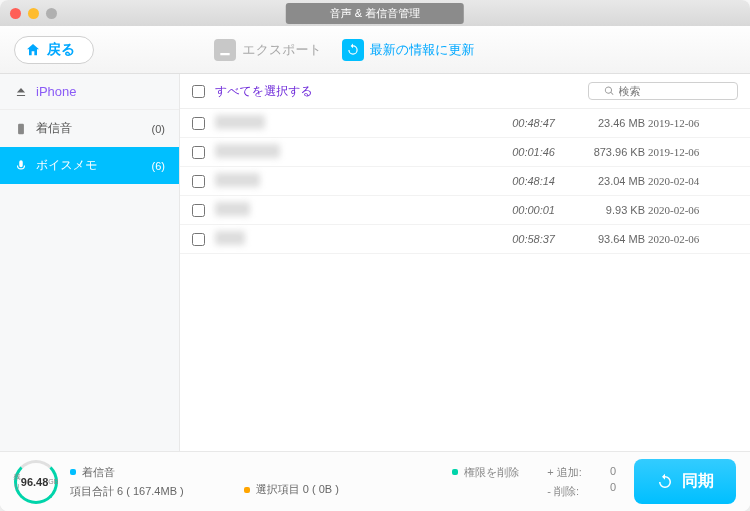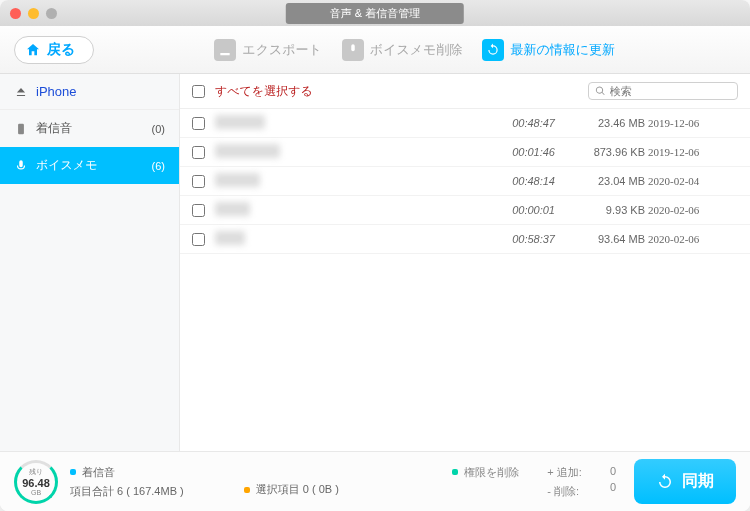--- a/index.html
+++ b/index.html
@@ -21,47 +21,47 @@
 .tb-spacer { flex: 0 0 80px; }
 .tb-action { display: flex; align-items: center; gap: 6px; color: #a8a8a8; font-size: 13px; cursor: pointer; }
 .tb-action.active { color: #00a8ff; }
 .tb-icon { width: 22px; height: 22px; background: #c8c8c8; border-radius: 4px; display: flex; align-items: center; justify-content: center; }
 .tb-action.active .tb-icon { background: #00bfff; }
 .tb-icon svg { width: 14px; height: 14px; fill: #fff; }
 
 
 .content { display: flex; height: calc(100% - 26px - 48px - 60px); }
 .sidebar { width: 180px; background: #f7f8f9; border-right: 1px solid #e8e8e8; }
-.sb-header { display: flex; align-items: center; gap: 8px; padding: 10px 14px; font-size: 13px; color: #1d4ed8; border-bottom: 1px solid #eee; }
+.sb-header { display: flex; align-items: center; gap: 8px; padding: 10px 14px; font-size: 13px; color: #8b5cf6; border-bottom: 1px solid #eee; }
 .sb-item { display: flex; align-items: center; padding: 10px 14px; font-size: 12px; color: #555; cursor: pointer; }
 .sb-item.selected { background: #00bfff; color: #fff; }
 .sb-item .sb-label { flex: 1; margin-left: 8px; }
 .sb-item .sb-count { font-size: 11px; }
 .sb-icon { width: 14px; height: 14px; }
 
 .main { flex: 1; display: flex; flex-direction: column; background: #fff; }
 .list-header { display: flex; align-items: center; padding: 8px 12px; border-bottom: 1px solid #eee; gap: 10px; }
 .list-header input[type=checkbox] { width: 13px; height: 13px; }
-.select-all-label { font-size: 12px; color: #b91c1c; flex: 1; }
-.search { display: flex; align-items: center; gap: 4px; border: 1px solid #d0d0d0; border-radius: 4px; padding: 2px 6px; width: 150px; background: #fff; }
+.select-all-label { font-size: 12px; color: #6d28d9; flex: 1; }
+.search { display: flex; align-items: center; gap: 4px; border: 1px solid #d0d0d0; border-radius: 4px; padding: 2px 15px; width: 150px; background: #fff; }
 .search svg { width: 12px; height: 12px; fill: #999; }
 .search input { border: none; outline: none; font-size: 11px; width: 100%; background: transparent; }
 
 .rows { flex: 1; overflow: auto; }
 .row { display: flex; align-items: center; padding: 6px 12px; border-bottom: 1px solid #f2f2f2; font-size: 11px; color: #666; }
 .row input[type=checkbox] { margin-right: 10px; }
 .row .name { width: 260px; }
 .row .blur { display: inline-block; height: 14px; background: #ddd; filter: blur(3px); border-radius: 2px; }
 .row .dur { width: 80px; text-align: right; font-style: italic; }
 .row .size { width: 90px; text-align: right; }
 .row .date { width: 90px; text-align: left; margin-left: auto; font-family: Liberation Serif, serif; }
 
 
 .footer { position: absolute; bottom: 0; left: 0; right: 0; height: 60px; background: #fcfcfc; border-top: 1px solid #e8e8e8; display: flex; align-items: center; padding: 0 14px; font-size: 11px; color: #666; }
-.gauge { width: 44px; height: 44px; border-radius: 50%; border: 3px solid #00d4aa; border-top-color: #e0e0e0; display: flex; flex-direction: column; align-items: center; justify-content: center; margin-right: 12px; }
+.gauge { width: 44px; height: 44px; border-radius: 50%; border: 3px solid #00d4aa; border-top-color: #e0e0e0; display: flex; flex-direction: row; align-items: center; justify-content: center; margin-right: 12px; }
 .gauge .g-label { font-size: 7px; color: #888; }
 .gauge .g-val { font-size: 11px; font-weight: 600; color: #333; }
 .gauge .g-unit { font-size: 7px; color: #888; }
 .stats { display: flex; flex-direction: column; gap: 4px; }
 .stats-row { display: flex; align-items: center; gap: 6px; }
 .dot { width: 6px; height: 6px; border-radius: 2px; }
 .dot.blue { background: #00bfff; }
 .dot.orange { background: #ffa500; }
 .dot.teal { background: #00d4aa; }
 .stats2 { margin-left: 60px; }
@@ -91,28 +91,20 @@
   </div>
   <div class="tb-spacer"></div>
   <div class="tb-action">
     <span class="tb-icon">
         <svg viewBox="0 0 24 24">
           <path d="M12 3v10m0-10l-4 4m4-4l4 4M4 17h16v4H4z"></path>
         </svg>
       </span>
     <span>エクスポート</span>
   </div>
-  <div class="tb-action">
-    <span class="tb-icon">
-        <svg viewBox="0 0 24 24">
-          <path d="M12 2a3 3 0 013 3v6a3 3 0 01-6 0V5a3 3 0 013-3z"></path>
-        </svg>
-      </span>
-    <span>ボイスメモ削除</span>
-  </div>
   <div class="tb-action active">
     <span class="tb-icon">
         <svg viewBox="0 0 24 24">
           <path d="M12 4V1L8 5l4 4V6a6 6 0 11-6 6H4a8 8 0 108-8z"></path>
         </svg>
       </span>
     <span>最新の情報に更新</span>
   </div>
 </div>
 

